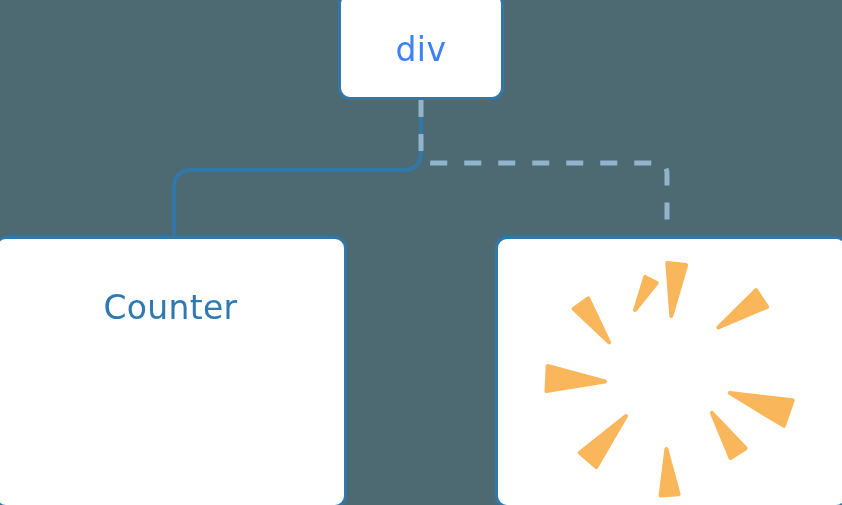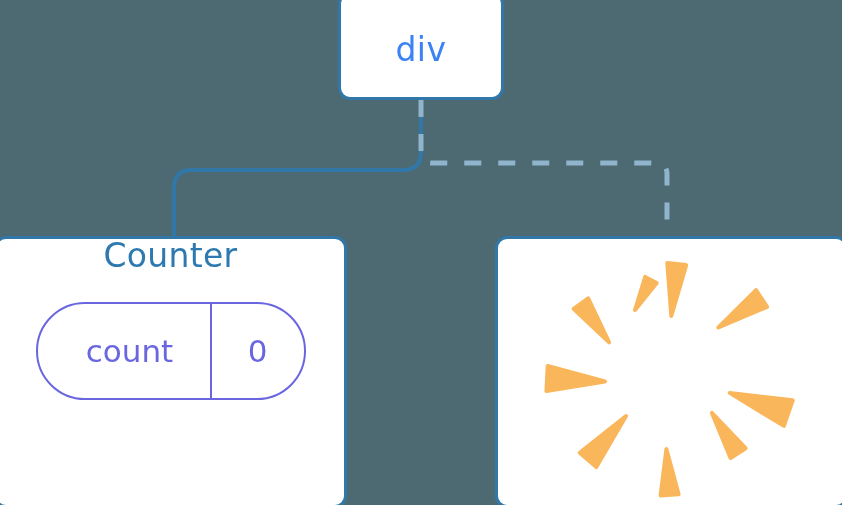--- a/index.html
+++ b/index.html
@@ -55,20 +55,21 @@
   #node-counter {
     left: -6px;
     top: 236px;
     width: 353px;
     height: 272px;
     justify-content: flex-start;
   }
   #node-counter .node-title {
     font-size: 33px;
     color: #2e7ab0;
+    margin-top: 52px;
     letter-spacing: 0.3px;
   }
   
   #node-sparkle {
     left: 495px;
     top: 236px;
     width: 353px;
     height: 272px;
     justify-content: center;
   }
@@ -120,24 +121,20 @@
 
     <path d="M 421 100 L 421 152 Q 421 163 432 163 L 656 163 Q 667 163 667 174 L 667 237" fill="none" stroke="#8fb4cc" stroke-width="5" stroke-linecap="butt" stroke-dasharray="17 17"></path>
   </svg>
 
   <div class="node" id="node-div">
     <span class="node-title">div</span>
   </div>
 
   <div class="node" id="node-counter">
     <span class="node-title">Counter</span>
-    <div class="state-pill">
-      <span class="state-key">count</span>
-      <span class="state-value">0</span>
-    </div>
   </div>
 
   <div class="node" id="node-sparkle">
     <svg id="sparkle-svg" width="347" height="266" viewBox="0 0 347 266">
         <path d="M 173.3 76.9 L 188.2 26.1 L 169.3 24.1 Z" fill="#f9b65a" stroke="#f9b65a" stroke-width="4" stroke-linejoin="round"></path>
         <path d="M 137.0 71.0 L 158.7 44.0 L 147.2 37.9 Z" fill="#f9b65a" stroke="#f9b65a" stroke-width="4" stroke-linejoin="round"></path>
         <path d="M 220.4 88.5 L 269.1 67.8 L 258.0 51.2 Z" fill="#f9b65a" stroke="#f9b65a" stroke-width="4" stroke-linejoin="round"></path>
         <path d="M 111.1 103.4 L 90.2 59.3 L 75.6 69.9 Z" fill="#f9b65a" stroke="#f9b65a" stroke-width="4" stroke-linejoin="round"></path>
         <path d="M 107.0 142.5 L 49.7 127.0 L 48.4 152.0 Z" fill="#f9b65a" stroke="#f9b65a" stroke-width="4" stroke-linejoin="round"></path>
         <path d="M 231.7 153.9 L 285.9 186.9 L 294.7 161.3 Z" fill="#f9b65a" stroke="#f9b65a" stroke-width="4" stroke-linejoin="round"></path>

